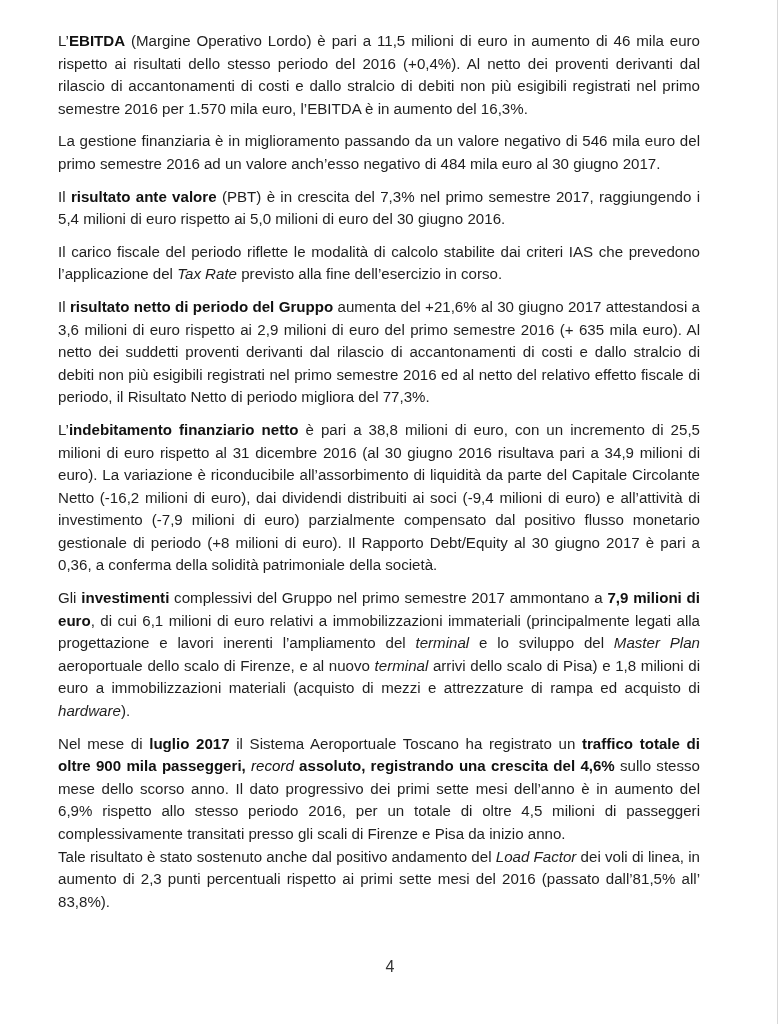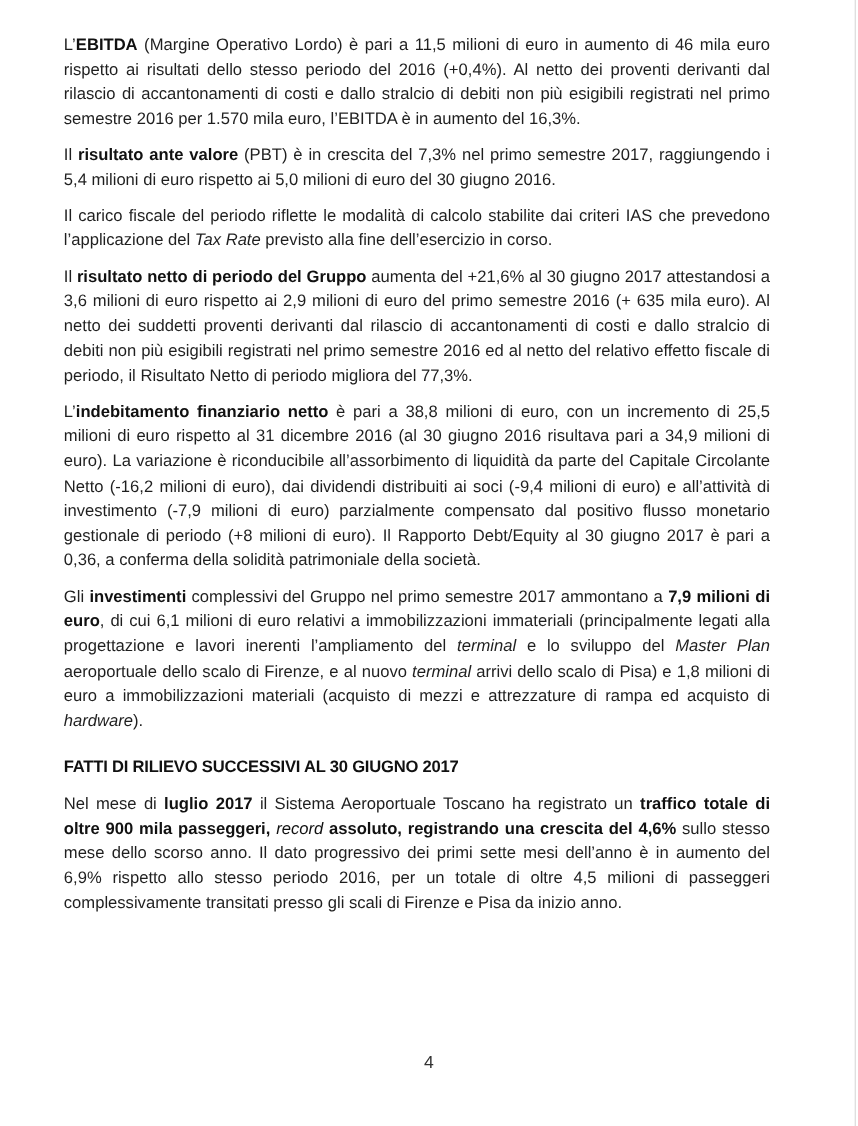--- a/index.html
+++ b/index.html
@@ -32,31 +32,32 @@
 </head>
 <body>
 
 <div class="page-edge"></div>
 
 <div class="content">
 
   <p><span>L’</span><b>EBITDA</b><span> (Margine Operativo Lordo) è pari a 11,5 milioni di euro in aumento di 46 mila euro rispetto ai risultati dello stesso periodo del 2016 (+0,4%). Al netto dei proventi derivanti dal rilascio di accantonamenti di costi e dallo stralcio di debiti non più esigibili registrati nel primo semestre 2016 per 1.570 mila euro, l’EBITDA è in aumento del 16,3%.</span></p>
 
 
+  <p><span>La gestione finanziaria è in miglioramento passando da un valore negativo di 546 mila euro del primo semestre 2016 ad un valore anch’esso negativo di 484 mila euro al 30 giugno 2017.</span></p>
 
   <p><span>Il </span><b>risultato ante valore</b><span> (PBT) è in crescita del 7,3% nel primo semestre 2017, raggiungendo i 5,4 milioni di euro rispetto ai 5,0 milioni di euro del 30 giugno 2016.</span></p>
 
   <p><span>Il carico fiscale del periodo riflette le modalità di calcolo stabilite dai criteri IAS che prevedono l’applicazione del </span><i>Tax Rate</i><span> previsto alla fine dell’esercizio in corso.</span></p>
 
   <p><span>Il </span><b>risultato netto di periodo del Gruppo</b><span> aumenta del +21,6% al 30 giugno 2017 attestandosi a 3,6 milioni di euro rispetto ai 2,9 milioni di euro del primo semestre 2016 (+ 635 mila euro). Al netto dei suddetti proventi derivanti dal rilascio di accantonamenti di costi e dallo stralcio di debiti non più esigibili registrati nel primo semestre 2016 ed al netto del relativo effetto fiscale di periodo, il Risultato Netto di periodo migliora del 77,3%.</span></p>
 
   <p><span>L’</span><b>indebitamento finanziario netto</b><span> è pari a 38,8 milioni di euro, con un incremento di 25,5 milioni di euro rispetto al 31 dicembre 2016 (al 30 giugno 2016 risultava pari a 34,9 milioni di euro). La variazione è riconducibile all’assorbimento di liquidità da parte del Capitale Circolante Netto (-16,2 milioni di euro), dai dividendi distribuiti ai soci (-9,4 milioni di euro) e all’attività di investimento (-7,9 milioni di euro) parzialmente compensato dal positivo flusso monetario gestionale di periodo (+8 milioni di euro). Il Rapporto Debt/Equity al 30 giugno 2017 è pari a 0,36, a conferma della solidità patrimoniale della società.</span></p>
 
   <p><span>Gli </span><b>investimenti</b><span> complessivi del Gruppo nel primo semestre 2017 ammontano a </span><b>7,9 milioni di euro</b><span>, di cui 6,1 milioni di euro relativi a immobilizzazioni immateriali (principalmente legati alla progettazione e lavori inerenti l’ampliamento del </span><i>terminal</i><span> e lo sviluppo del </span><i>Master Plan</i><span> aeroportuale dello scalo di Firenze, e al nuovo </span><i>terminal</i><span> arrivi dello scalo di Pisa) e 1,8 milioni di euro a immobilizzazioni materiali (acquisto di mezzi e attrezzature di rampa ed acquisto di </span><i>hardware</i><span>).</span></p>
 
-  <h2>FATTI DI RILIEVO SUCCESSIVI AL 30 GIUGNO 2017</h2>
 
   <p class="tight"><span>Nel mese di </span><b>luglio 2017</b><span> il Sistema Aeroportuale Toscano ha registrato un </span><b>traffico totale di oltre 900 mila passeggeri, </b><b><i style="font-weight:normal">record</i></b><b> assoluto, registrando una crescita del 4,6%</b><span> sullo stesso mese dello scorso anno. Il dato progressivo dei primi sette mesi dell’anno è in aumento del 6,9% rispetto allo stesso periodo 2016, per un totale di oltre 4,5 milioni di passeggeri complessivamente transitati presso gli scali di Firenze e Pisa da inizio anno.</span></p>
 
+  <p><span>Tale risultato è stato sostenuto anche dal positivo andamento del </span><i>Load Factor</i><span> dei voli di linea, in aumento di 2,3 punti percentuali rispetto ai primi sette mesi del 2016 (passato dall’81,5% all’ 83,8%).</span></p>
 
 </div>
 
 <div class="page-number">4</div>
 
 </body></html>

